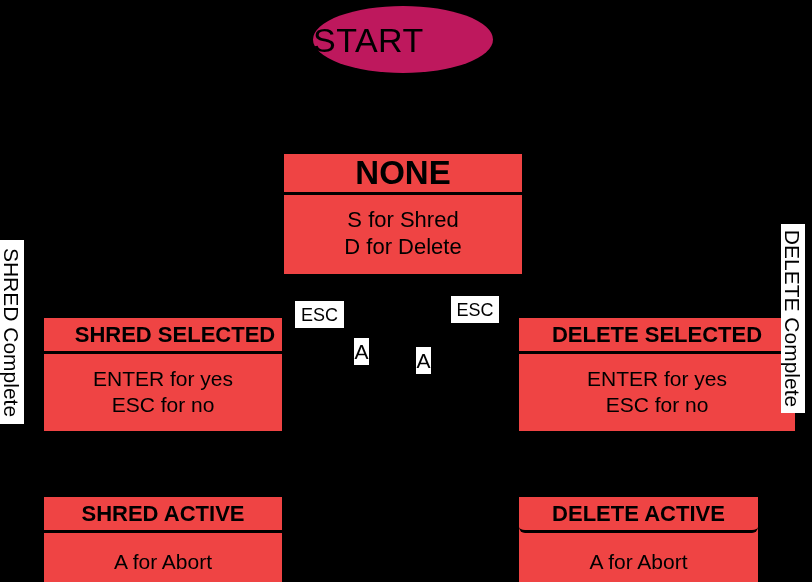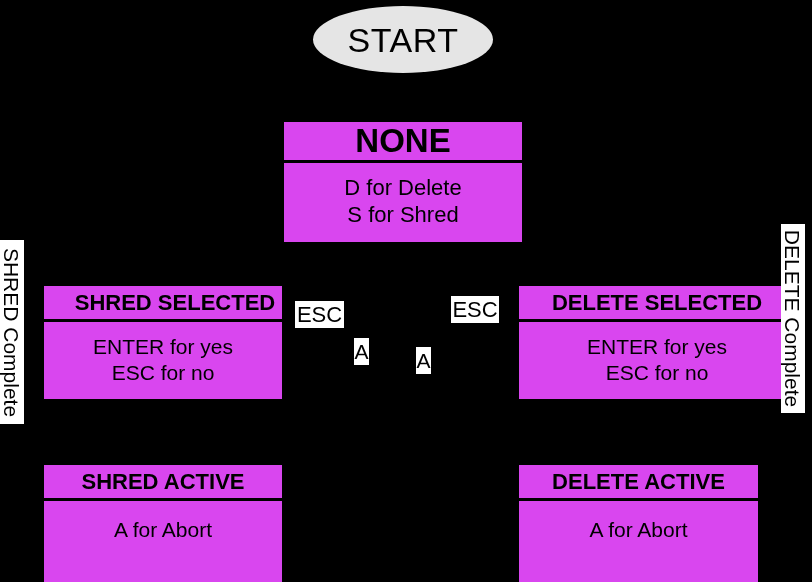--- a/index.html
+++ b/index.html
@@ -18,41 +18,42 @@
     color: #000000;
   }
 
   
   .start-node {
     position: absolute;
     left: 313px;
     top: 6px;
     width: 180px;
     height: 67px;
-    background: #e5e5e5;
+    background: #be185d;
     border-radius: 50%;
     display: flex;
     align-items: center;
-    justify-content: center;
+    justify-content: flex-start;
   }
   .start-node .label {
     font-size: 34px;
     font-weight: 400;
     letter-spacing: 0.5px;
     line-height: 1;
     color: #000000;
   }
 
   
   .state-box {
     position: absolute;
-    background: #d946ef;
+    background: #ef4444;
     box-sizing: border-box;
     display: flex;
     flex-direction: column;
+    margin-top: 32px;
   }
   .state-box .title {
     text-align: center;
     font-weight: bold;
     color: #000000;
     border-bottom: 3px solid #000000;
     box-sizing: border-box;
     display: flex;
     align-items: center;
     justify-content: center;
@@ -131,30 +132,31 @@
   
   #box-delete-active {
     left: 519px;
     top: 465px;
     width: 239px;
     height: 130px;
   }
   #box-delete-active .title {
     height: 36px;
     font-size: 22px;
+    border-radius: 6px;
   }
   #box-delete-active .body { padding-top: 16px; }
   #box-delete-active .body .line { font-size: 21px; }
 
   
   .edge-label {
     position: absolute;
     background: #ffffff;
     color: #000000;
-    font-size: 22px;
+    font-size: 18px;
     line-height: 1;
     display: flex;
     align-items: center;
     justify-content: center;
     white-space: nowrap;
   }
   #label-esc-left  { left: 295px; top: 301px; width: 49px; height: 27px; }
   #label-esc-right { left: 451px; top: 296px; width: 48px; height: 27px; }
   #label-a-left    { left: 354px; top: 338px; width: 15px; height: 27px; font-size: 21px; }
   #label-a-right   { left: 416px; top: 347px; width: 15px; height: 27px; font-size: 21px; }
@@ -220,22 +222,22 @@
     </g>
   </svg>
 
   <div class="start-node">
     <div class="label">START</div>
   </div>
 
   <div class="state-box" id="box-none">
     <div class="title">NONE</div>
     <div class="body">
+      <div class="line">S for Shred</div>
       <div class="line">D for Delete</div>
-      <div class="line">S for Shred</div>
     </div>
   </div>
 
   <div class="state-box" id="box-shred-selected">
     <div class="title">SHRED SELECTED</div>
     <div class="body">
       <div class="line">ENTER for yes</div>
       <div class="line">ESC for no</div>
     </div>
   </div>

